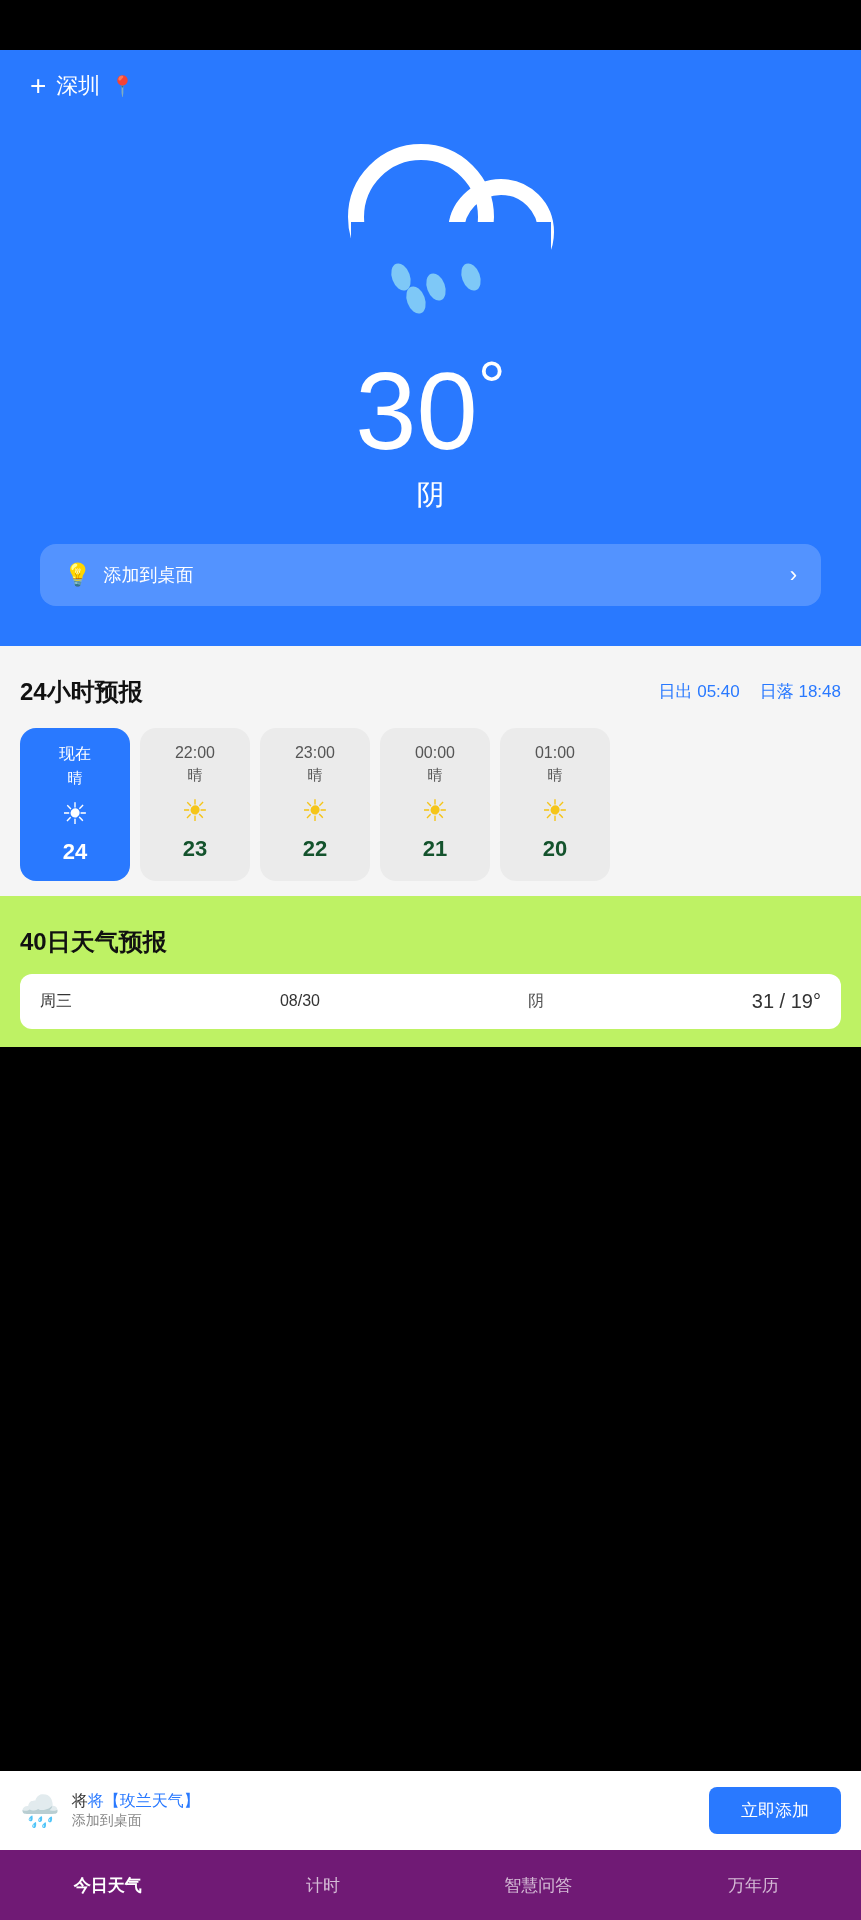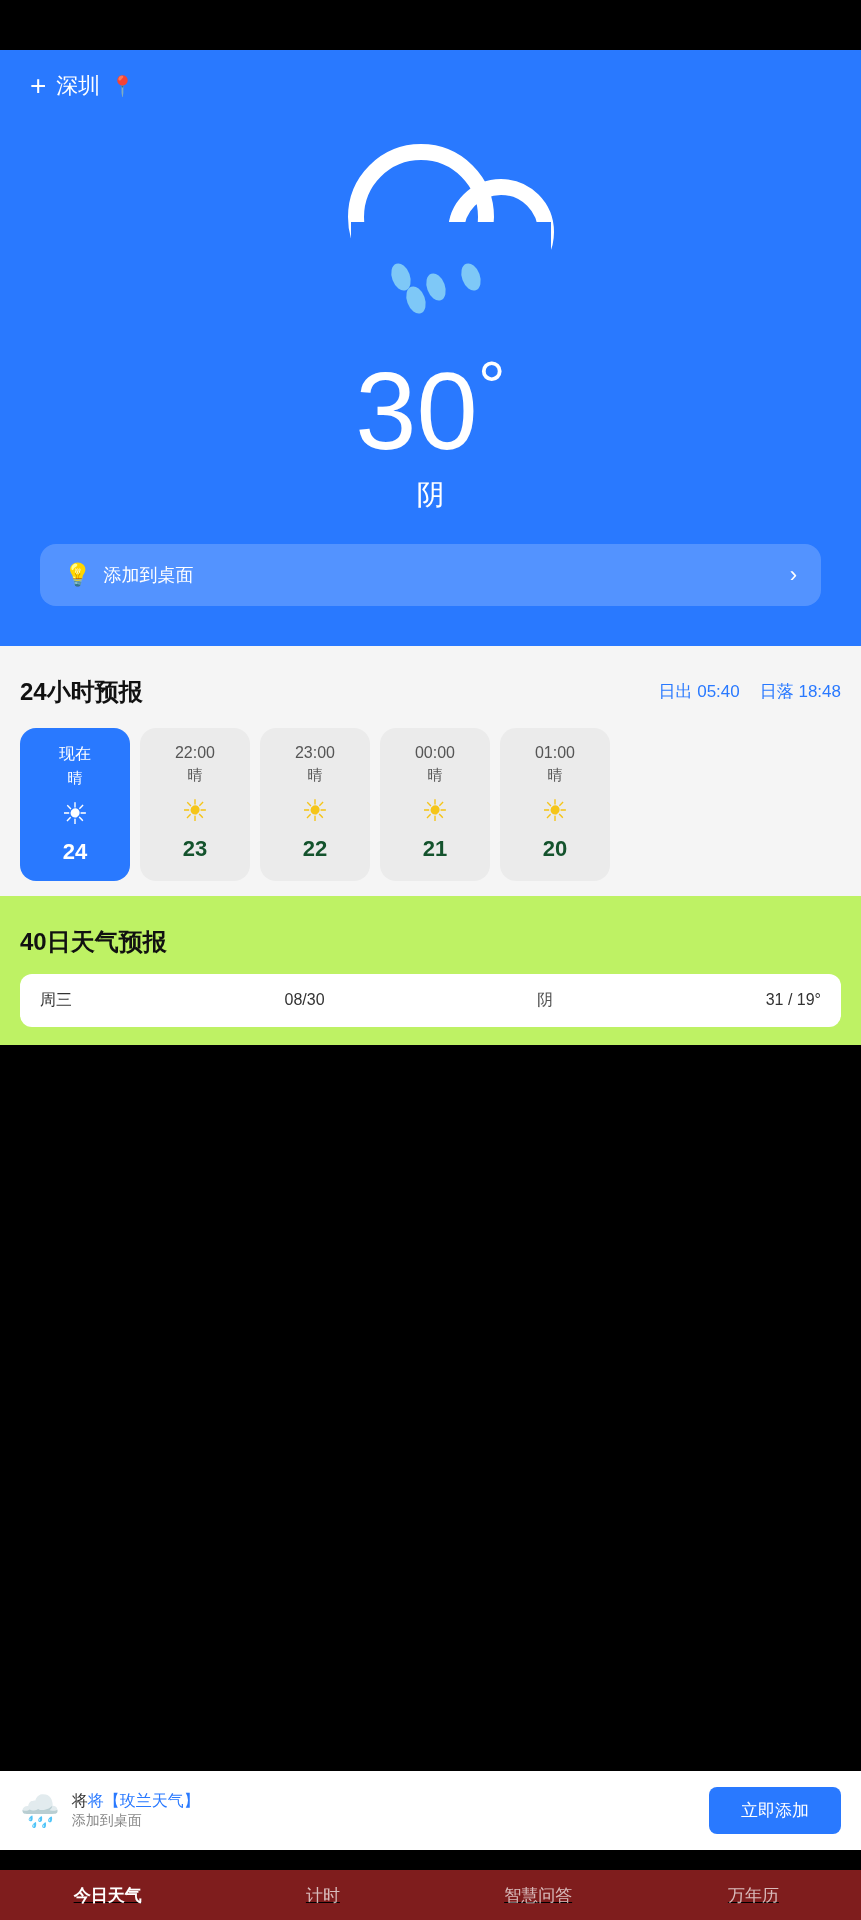--- a/index.html
+++ b/index.html
@@ -213,21 +213,21 @@
       display: flex;
       align-items: center;
       justify-content: space-between;
       margin-bottom: 8px;
       text-align: right;
     }
 
     .forecast-day { font-size: 16px; color: #333; }
     .forecast-date { font-size: 16px; color: #333; }
     .forecast-cond { font-size: 16px; color: #555; }
-    .forecast-temp { font-size: 16px; color: #333; }
+    .forecast-temp { font-size: 20px; color: #333; }
 
     
     .add-banner {
       position: fixed;
       bottom: 70px;
       left: 0;
       width: 861px;
       background: #fff;
       padding: 16px 20px;
       display: flex;
@@ -269,24 +269,23 @@
       font-size: 17px;
       cursor: pointer;
     }
 
     
     .bottom-nav {
       position: fixed;
       bottom: 0;
       left: 0;
       width: 861px;
-      background: #7f1d1d;
-      display: flex;
-      height: 50px;
-      text-decoration: underline;
+      background: #701a75;
+      display: flex;
+      height: 70px;
     }
 
     .nav-item {
       flex: 1;
       display: flex;
       align-items: center;
       justify-content: center;
       color: rgba(255,255,255,0.7);
       font-size: 17px;
       cursor: pointer;

